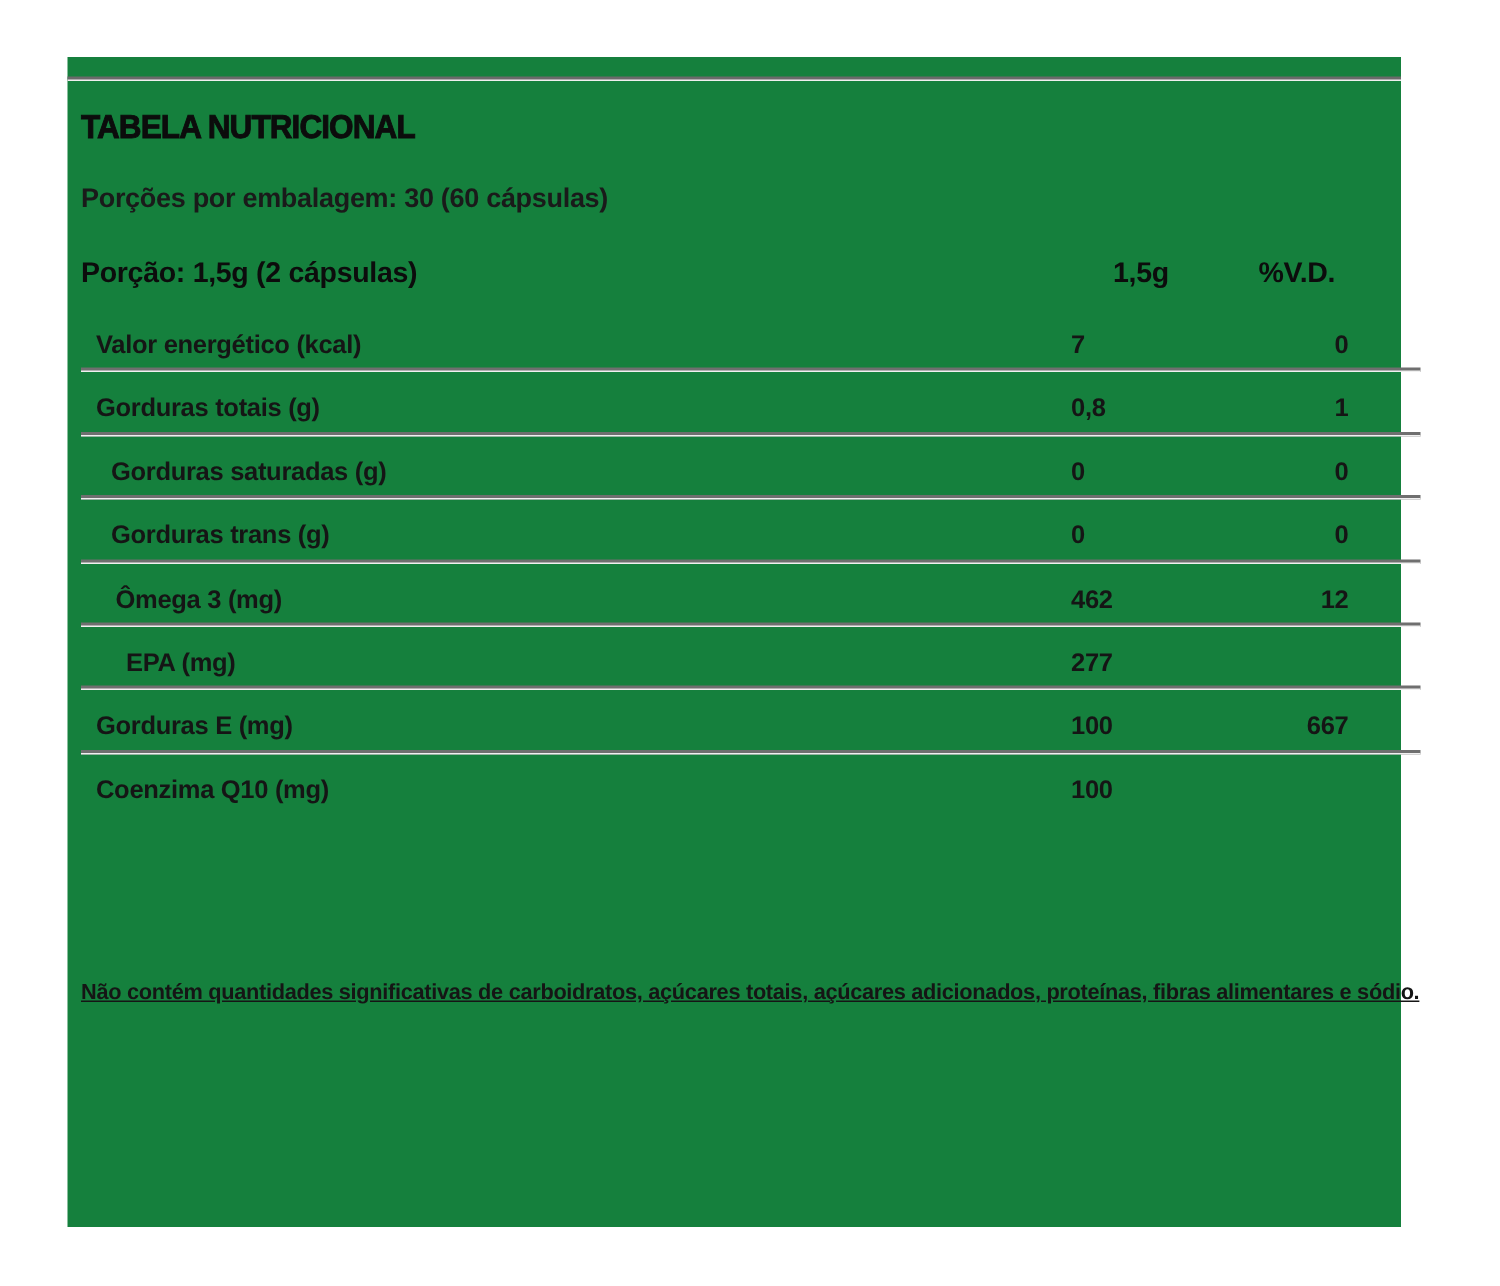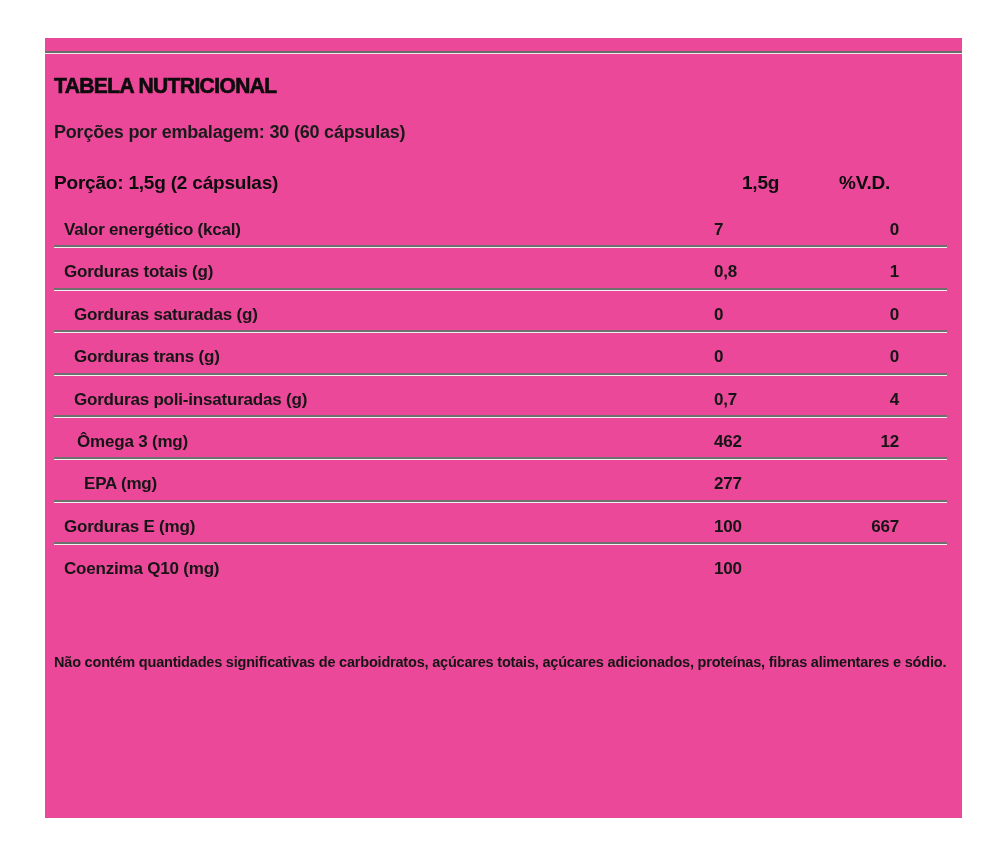--- a/index.html
+++ b/index.html
@@ -2,22 +2,21 @@
 <html><head>
   <meta charset="utf-8">
   <style>
     html, body { margin: 0; padding: 0; }
     body {
       width: 1000px; height: 857px; background: #ffffff; position: relative; overflow: hidden;
       font-family: "Liberation Sans", "DejaVu Sans", sans-serif; color: #111111;
     }
     .panel {
       position: absolute; left: 45px; top: 38px; width: 889px; height: 780px;
-      background: #ec4899;
-      padding-left: 28px;
+      background: #15803d;
     }
     .top-rule {
       position: absolute; left: 0; right: 0; top: 13px; height: 2px; background: #6a6a6a;
       border-bottom: 1px solid #efefef;
     }
     .title {
       position: absolute; left: 9px; top: 36px; font-size: 21px; font-weight: 900;
       letter-spacing: -0.6px; transform: scaleY(1.05); color: #0c0c0c;
       -webkit-text-stroke: 0.6px #0c0c0c;
     }
@@ -45,21 +44,21 @@
       border-bottom: 1px solid #f0f0f0;
     }
     .lvl-0 .c-name { left: 10px; }
     .lvl-1 .c-name { left: 20px; }
     .lvl-2 .c-name { left: 23px; }
     .lvl-3 .c-name { left: 30px; }
     .note {
       position: absolute; left: 9px; width: 895px; font-size: 14.5px; font-weight: 700;
       line-height: 19px; color: #151515; letter-spacing: -0.2px;
     }
-    .note-1 { top: 615px; }
+    .note-1 { top: 615px; text-decoration: underline; }
     .note-2 { top: 674px; }
   </style>
 </head>
 <body>
 
 <div class="panel">
   <div class="top-rule"></div>
   <div class="title">TABELA NUTRICIONAL</div>
   <div class="servings">Porções por embalagem: 30 (60 cápsulas)</div>
 
@@ -87,26 +86,20 @@
       <span class="c-amt">0</span>
       <span class="c-vd">0</span>
       <div class="divider"></div>
     </div>
     <div class="row lvl-1">
       <span class="c-name">Gorduras trans (g)</span>
       <span class="c-amt">0</span>
       <span class="c-vd">0</span>
       <div class="divider"></div>
     </div>
-    <div class="row lvl-1">
-      <span class="c-name">Gorduras poli-insaturadas (g)</span>
-      <span class="c-amt">0,7</span>
-      <span class="c-vd">4</span>
-      <div class="divider"></div>
-    </div>
     <div class="row lvl-2">
       <span class="c-name">Ômega 3 (mg)</span>
       <span class="c-amt">462</span>
       <span class="c-vd">12</span>
       <div class="divider"></div>
     </div>
     <div class="row lvl-3">
       <span class="c-name">EPA (mg)</span>
       <span class="c-amt">277</span>
       <span class="c-vd"></span>

